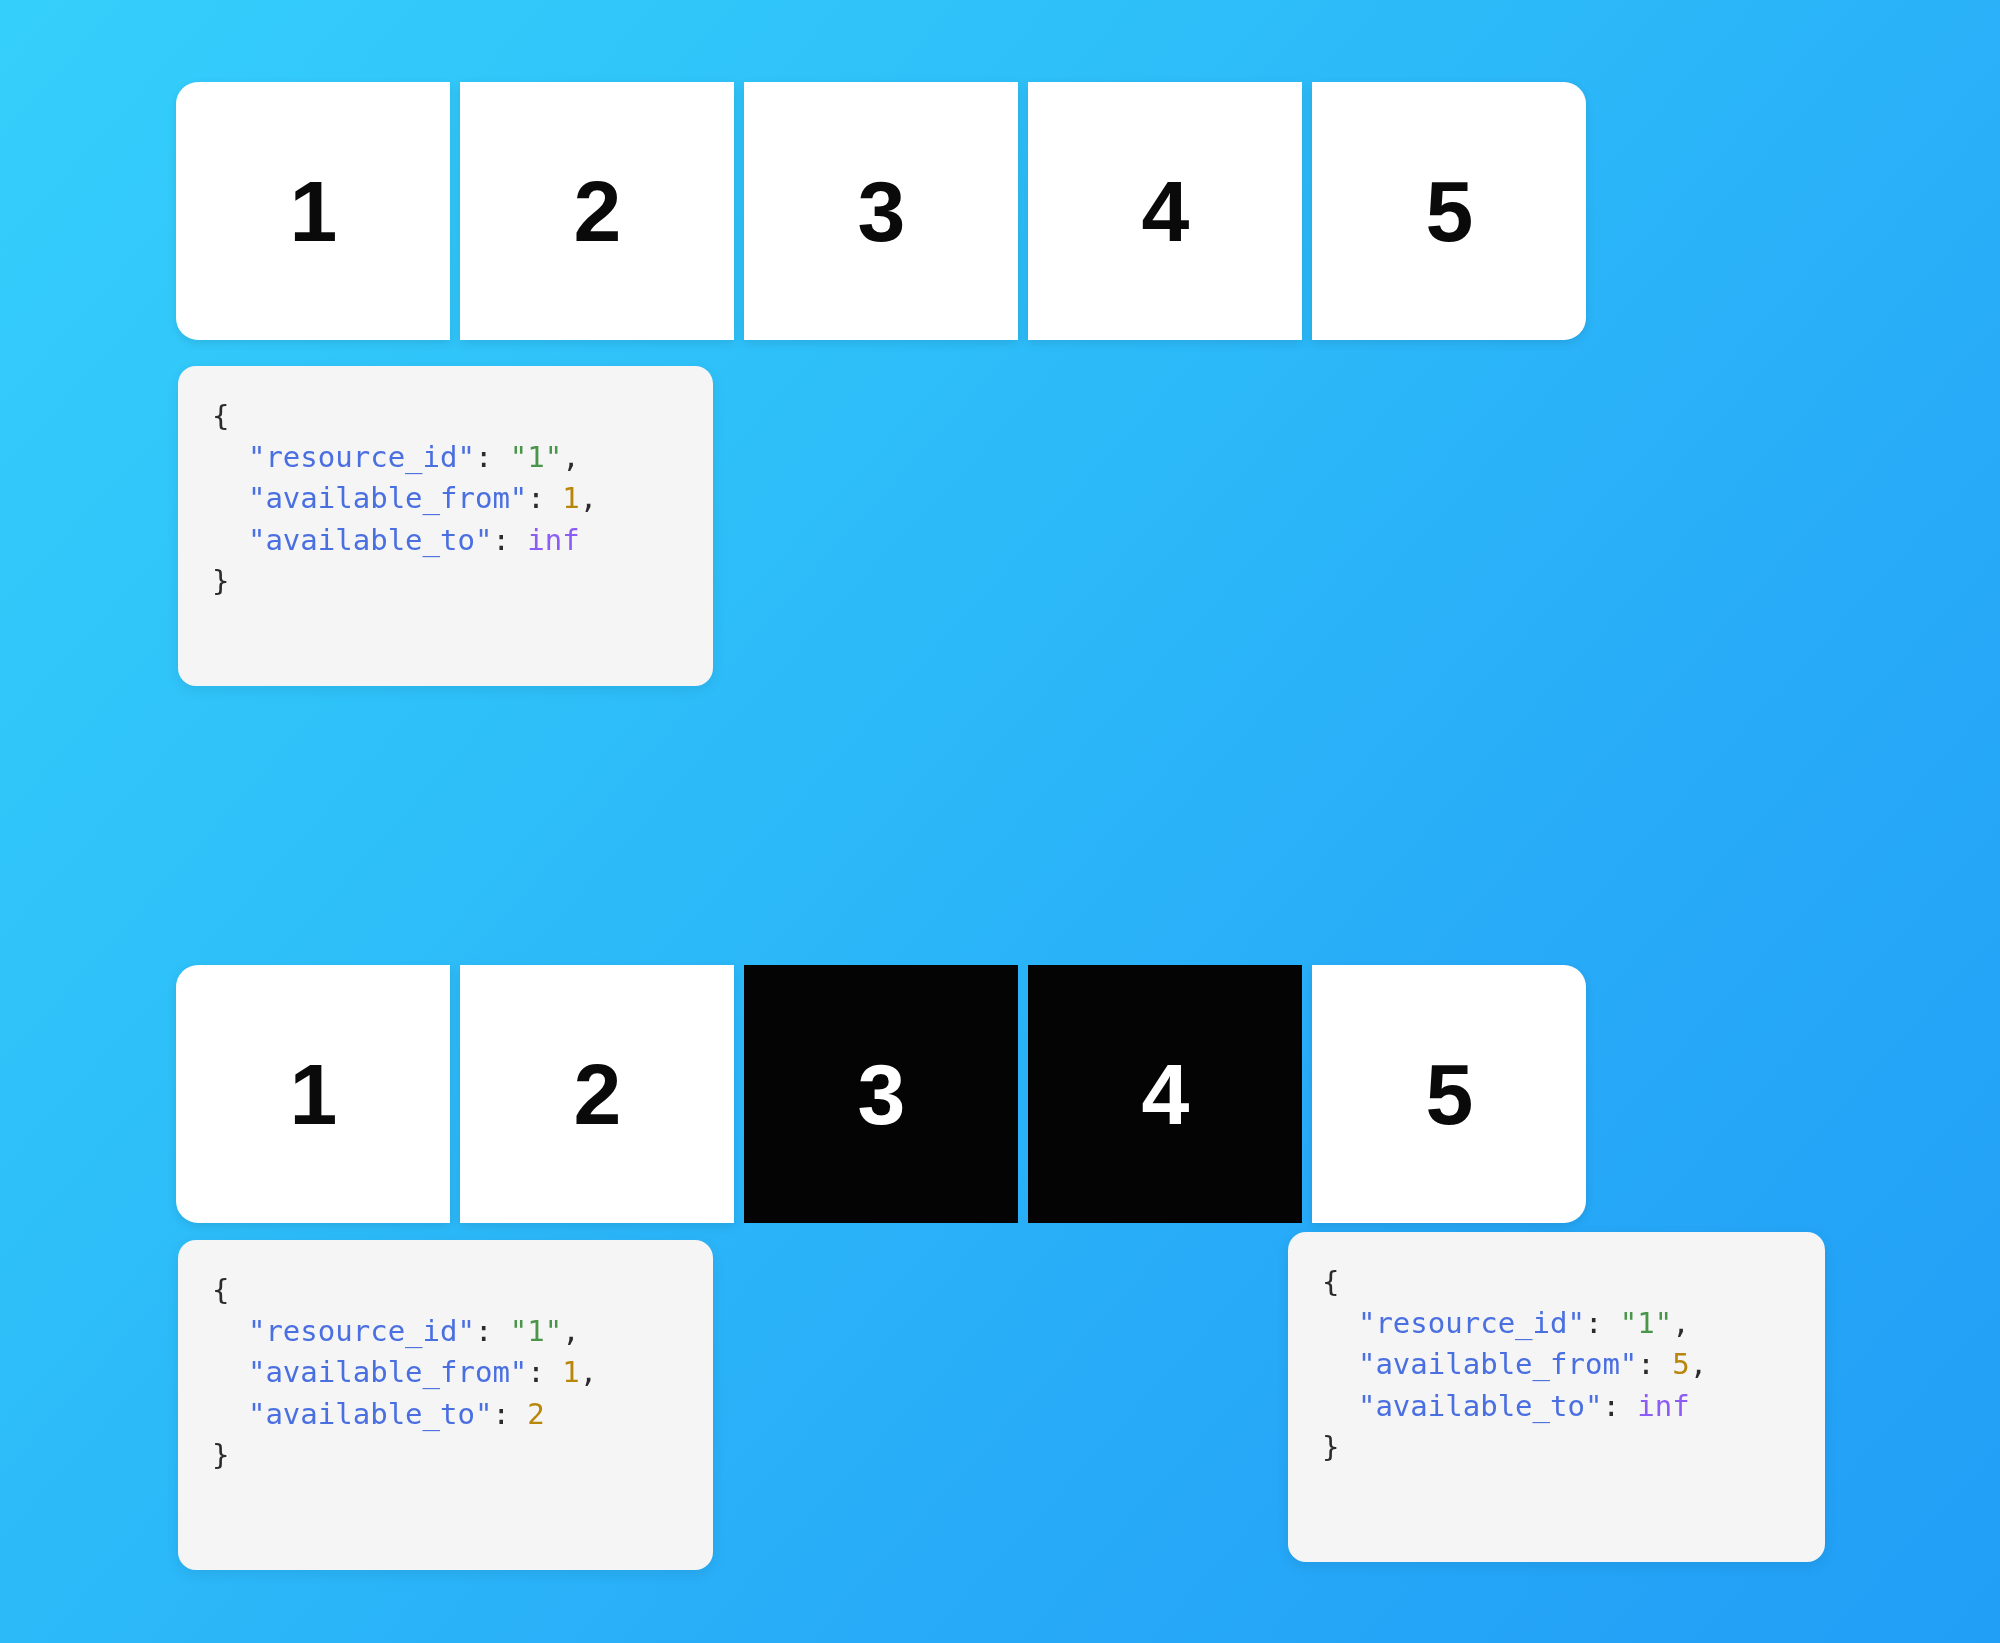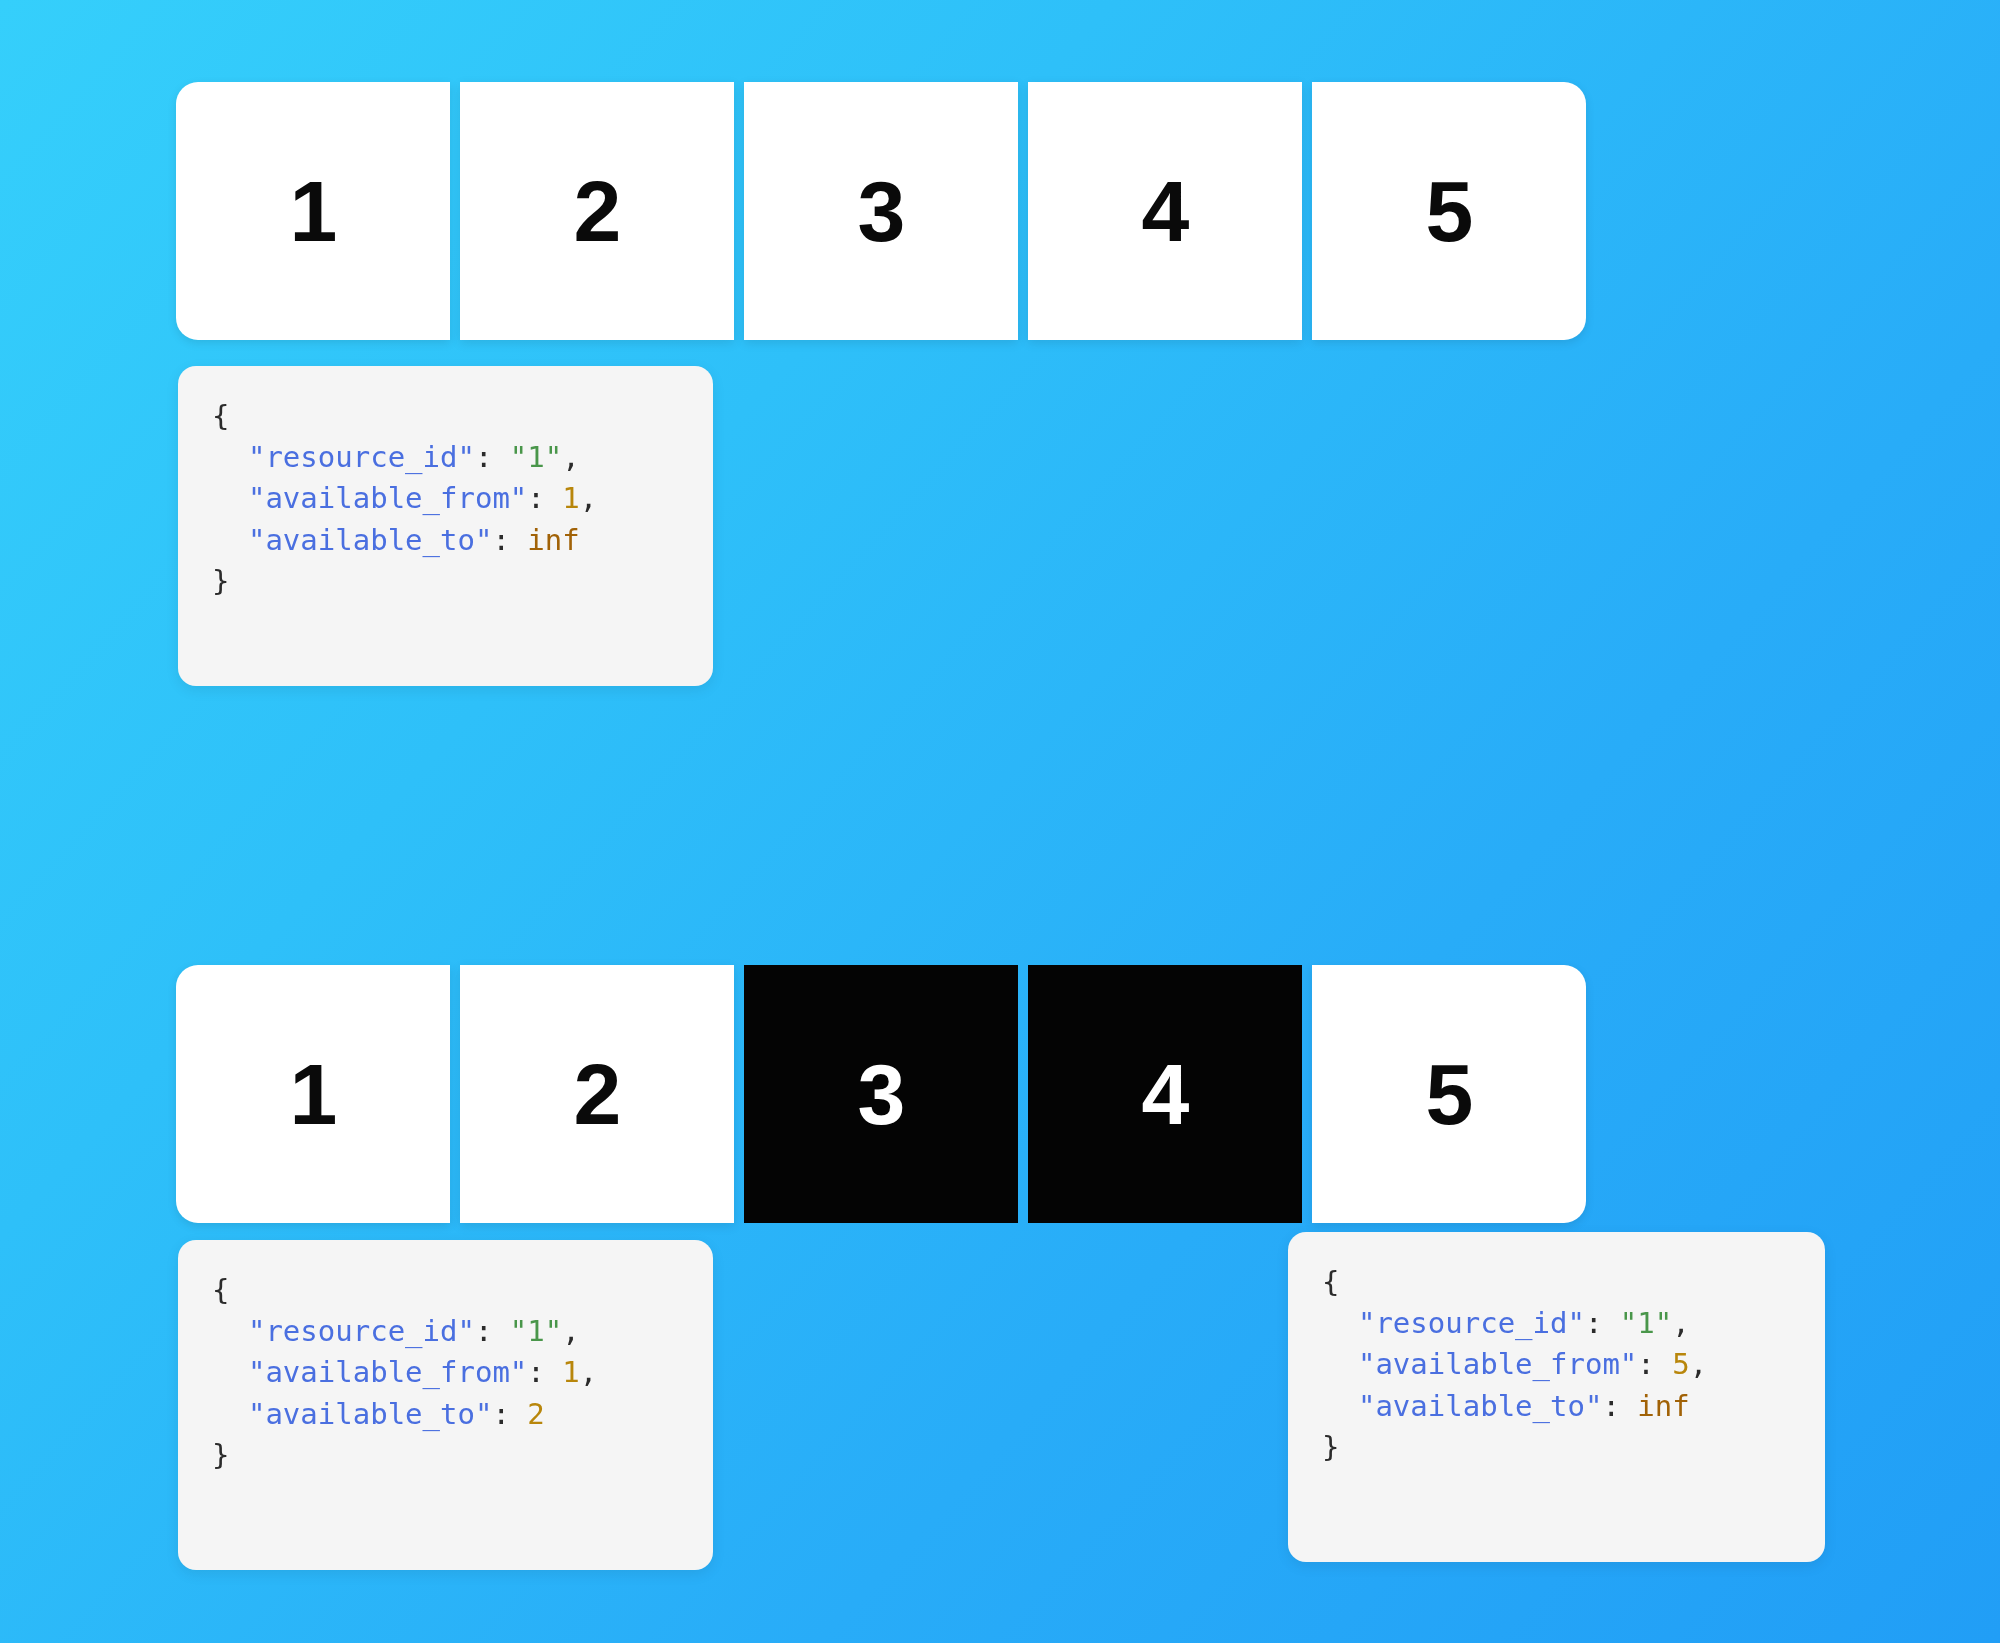--- a/index.html
+++ b/index.html
@@ -85,21 +85,21 @@
   #code-card-2 { left: 178px;  top: 1240px; width: 535px; height: 330px; }
   #code-card-3 { left: 1288px; top: 1232px; width: 537px; height: 330px; }
 
   .code-line { display: block; }
   .ind { padding-left: 2.06ch; }
 
   .tok-punct  { color: #2b2b2b; }
   .tok-key    { color: #4a6fe0; }
   .tok-str    { color: #49964a; }
   .tok-num    { color: #b8860b; }
-  .tok-inf    { color: #a16207; }
+  .tok-inf    { color: #8b5cf6; }
 </style>
 </head>
 <body>
 
 <div class="canvas">
 
   <div class="timeline-row" id="row-1">
       <div class="cell first">
         <span>1</span>
       </div>

